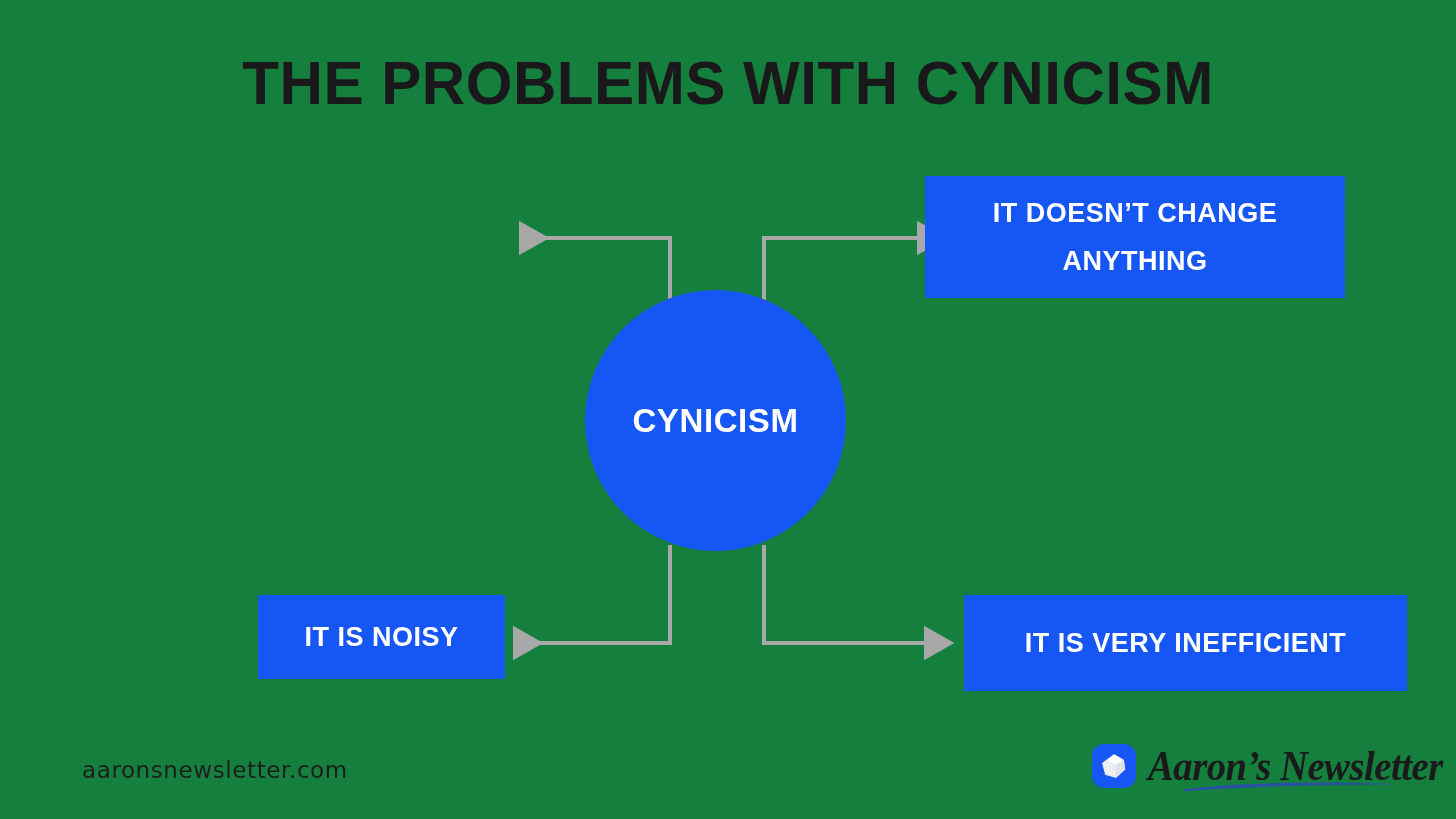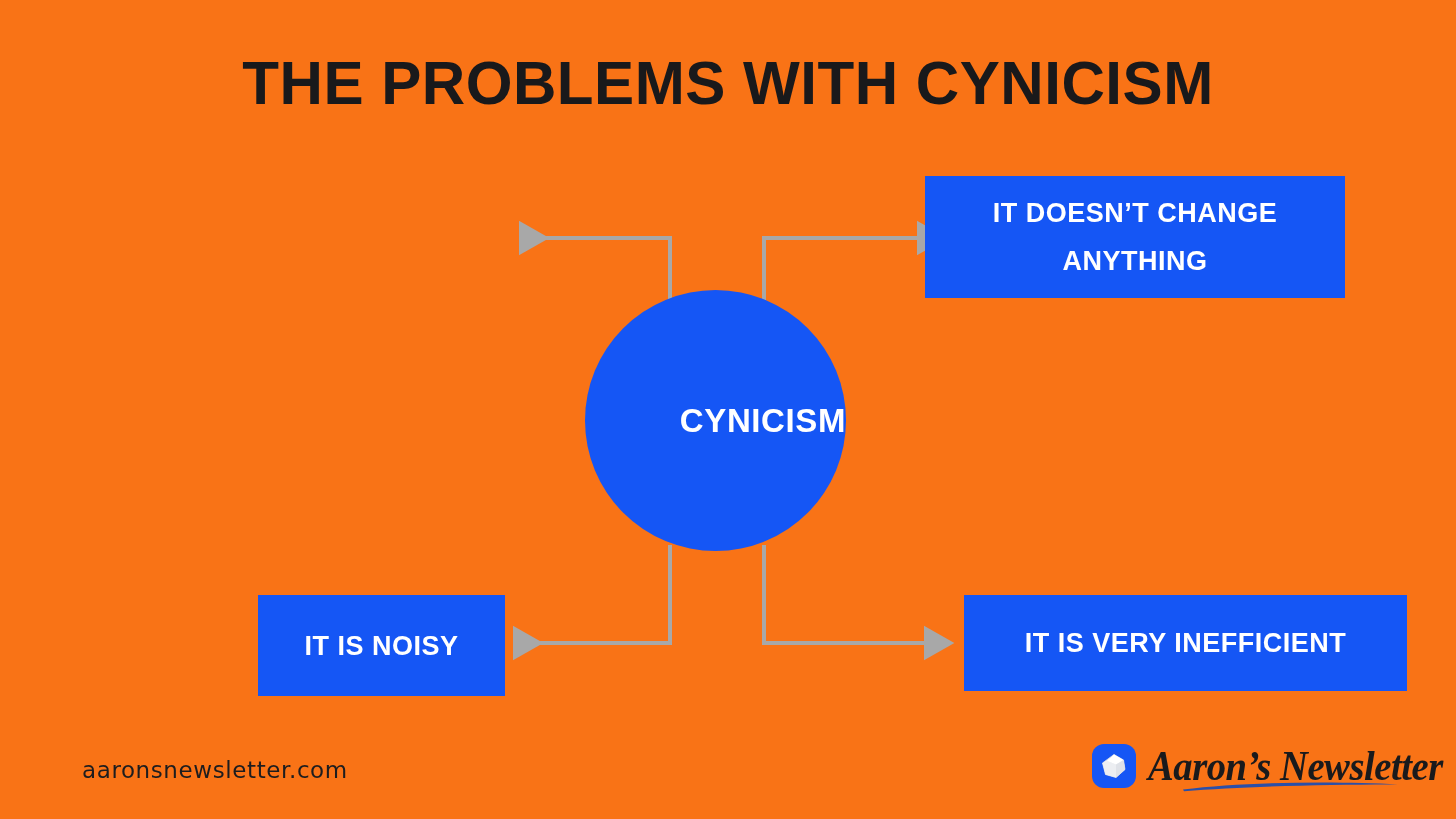--- a/index.html
+++ b/index.html
@@ -14,21 +14,21 @@
     overflow: hidden;
     position: relative;
   }
 
   #slide {
     position: absolute;
     left: 0;
     top: 0;
     width: 1456px;
     height: 819px;
-    background: #f97316;
+    background: #15803d;
   }
 
   
   .title {
     position: absolute;
     left: 0;
     top: 46px;
     width: 1456px;
     text-align: center;
     font-family: "Liberation Sans Narrow", "Liberation Sans", sans-serif;
@@ -56,21 +56,21 @@
   .hub {
     position: absolute;
     left: 585px;
     top: 290px;
     width: 261px;
     height: 261px;
     border-radius: 50%;
     background: #1556f5;
     display: flex;
     align-items: center;
-    justify-content: flex-end;
+    justify-content: center;
   }
   .hub-label {
     color: #ffffff;
     font-family: "Liberation Sans", sans-serif;
     font-weight: 700;
     font-size: 33px;
     letter-spacing: 0.6px;
     line-height: 1.15;
     text-align: center;
   }
@@ -90,21 +90,21 @@
     font-family: "Liberation Sans", sans-serif;
     font-weight: 700;
     font-size: 27px;
     line-height: 48px;
     letter-spacing: 0.5px;
     padding: 0 14px;
   }
 
   #node-multiplies   { left: 219px;  top: 184px; width: 292px; height: 108px; }
   #node-doesnt       { left: 925px;  top: 176px; width: 420px; height: 122px; }
-  #node-noisy        { left: 258px;  top: 595px; width: 247px; height: 101px;  }
+  #node-noisy        { left: 258px;  top: 595px; width: 247px; height: 84px;  }
   #node-inefficient  { left: 932px;  top: 595px; width: 443px; height: 96px; margin-left: 32px;  }
 
   
   .site-url {
     position: absolute;
     left: 82px;
     top: 757px;
     font-family: "DejaVu Sans", sans-serif;
     font-weight: 400;
     font-size: 23px;

